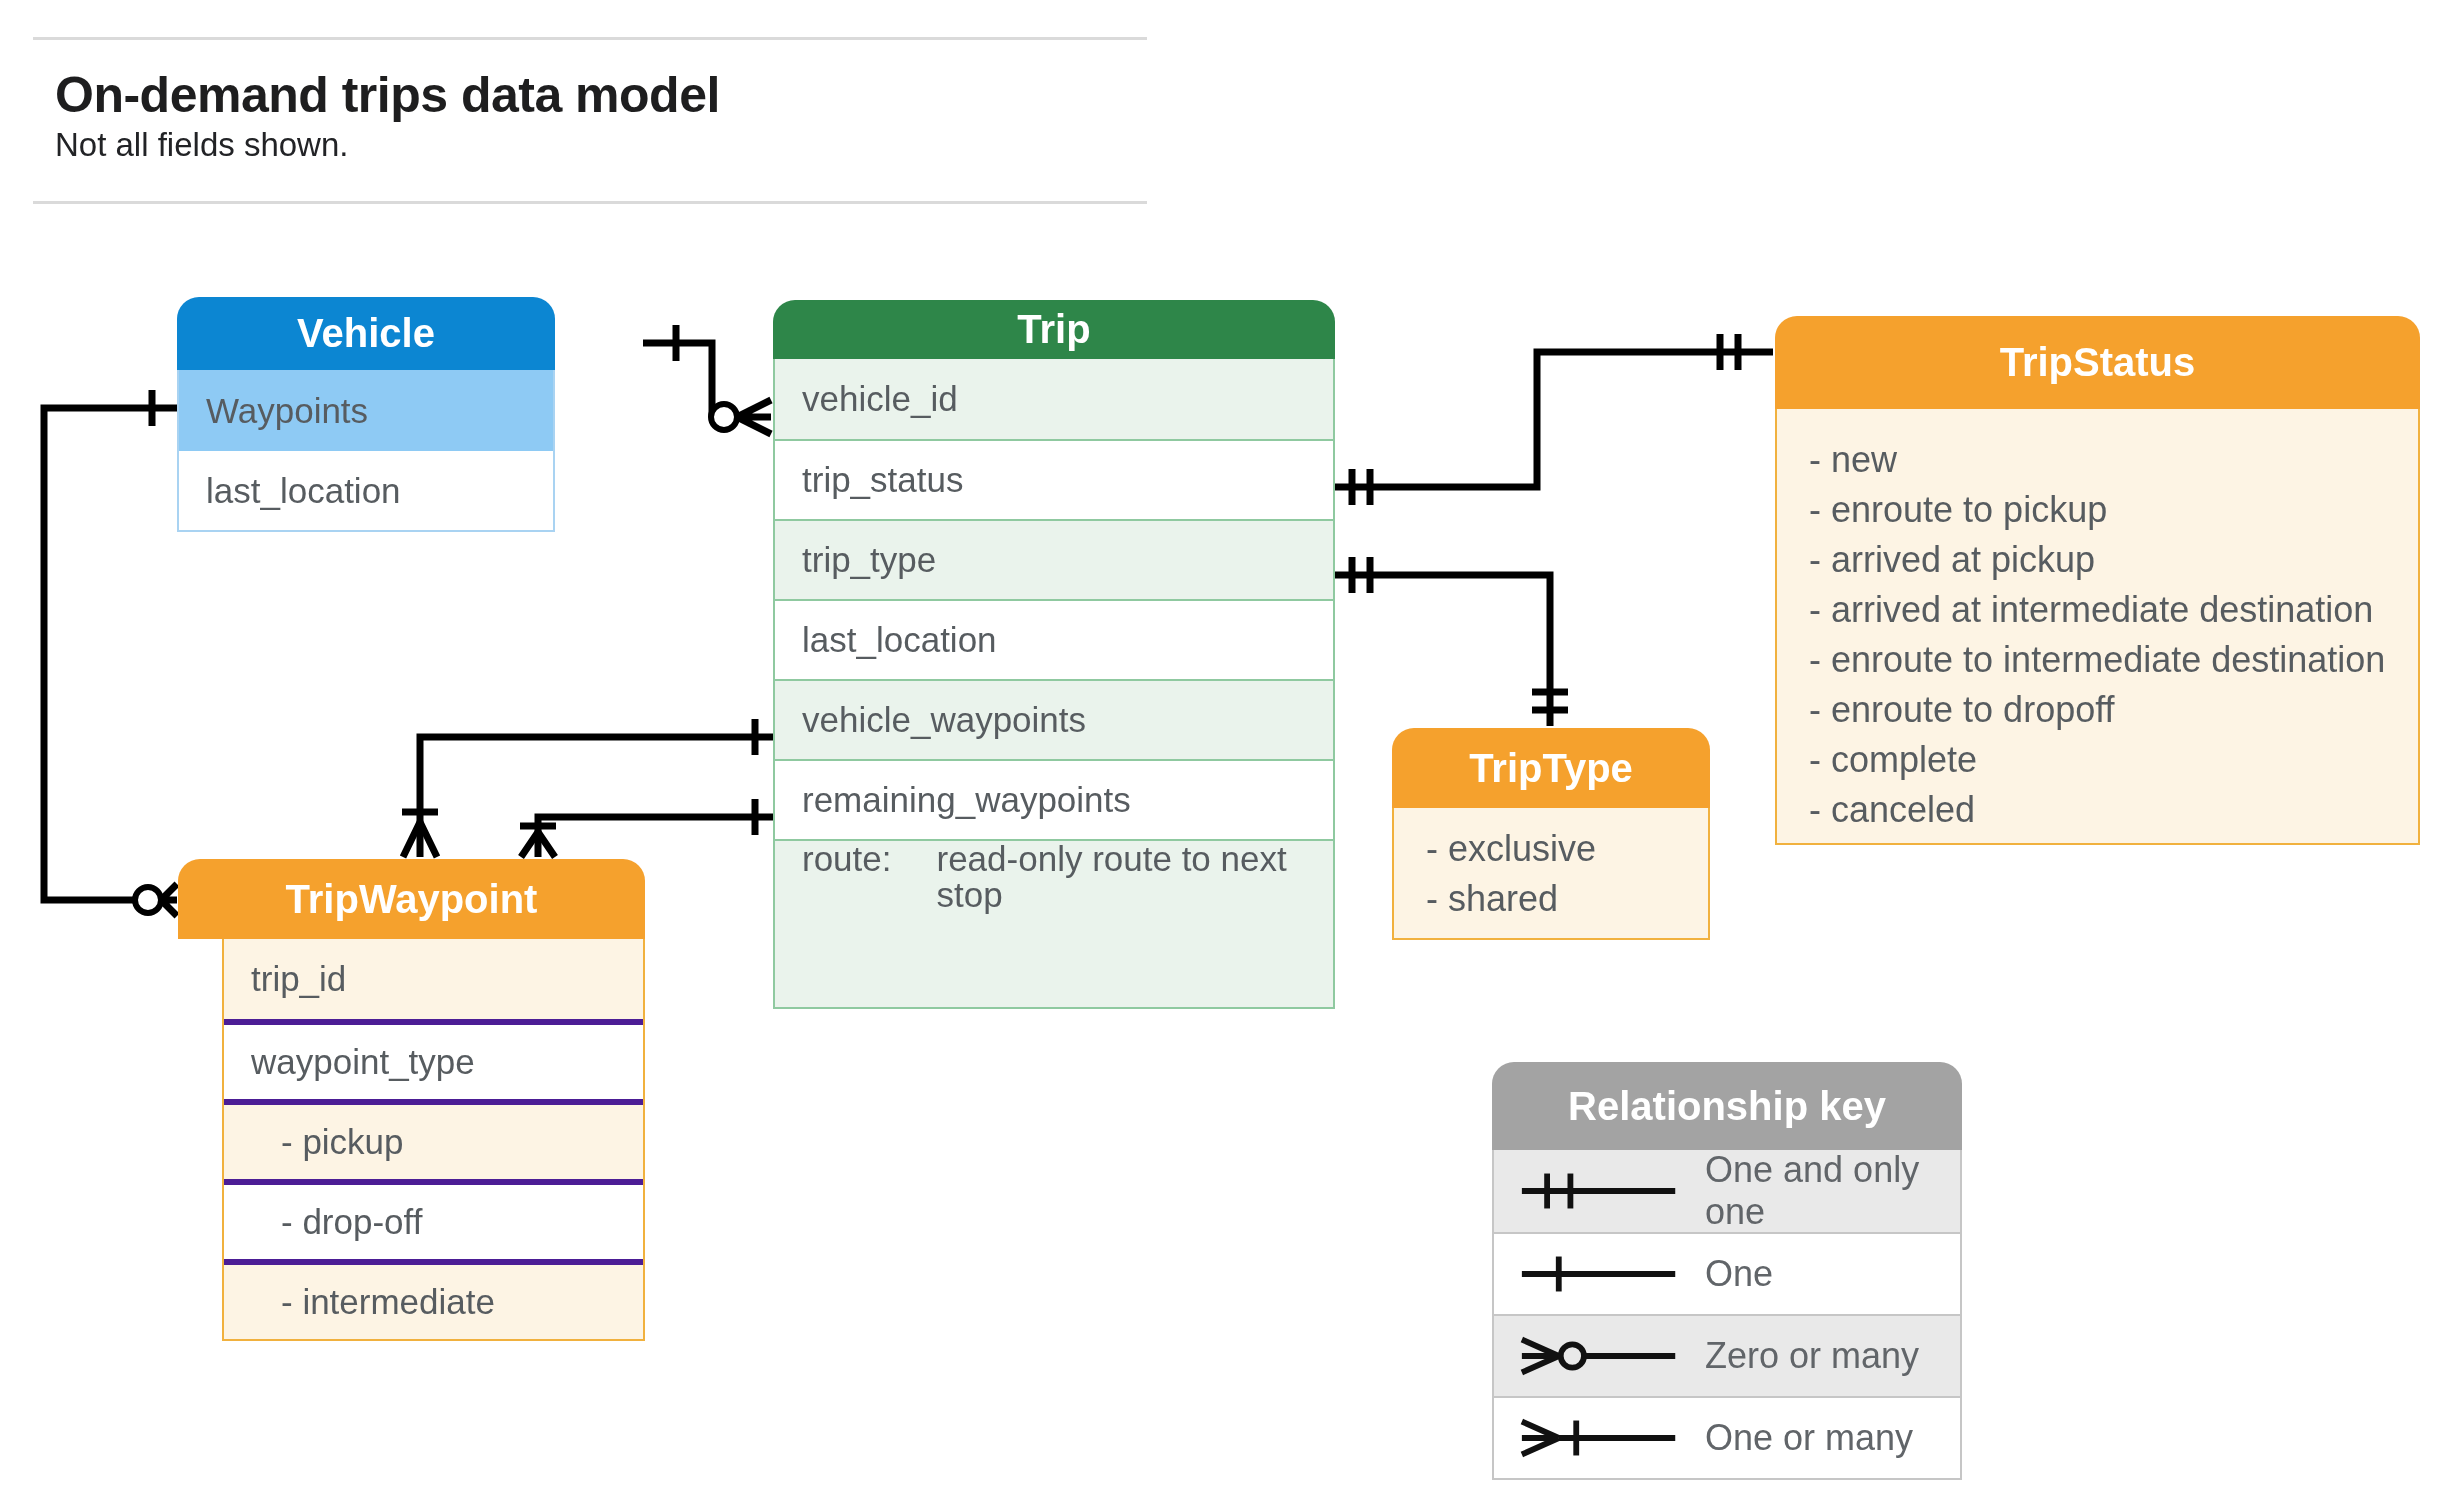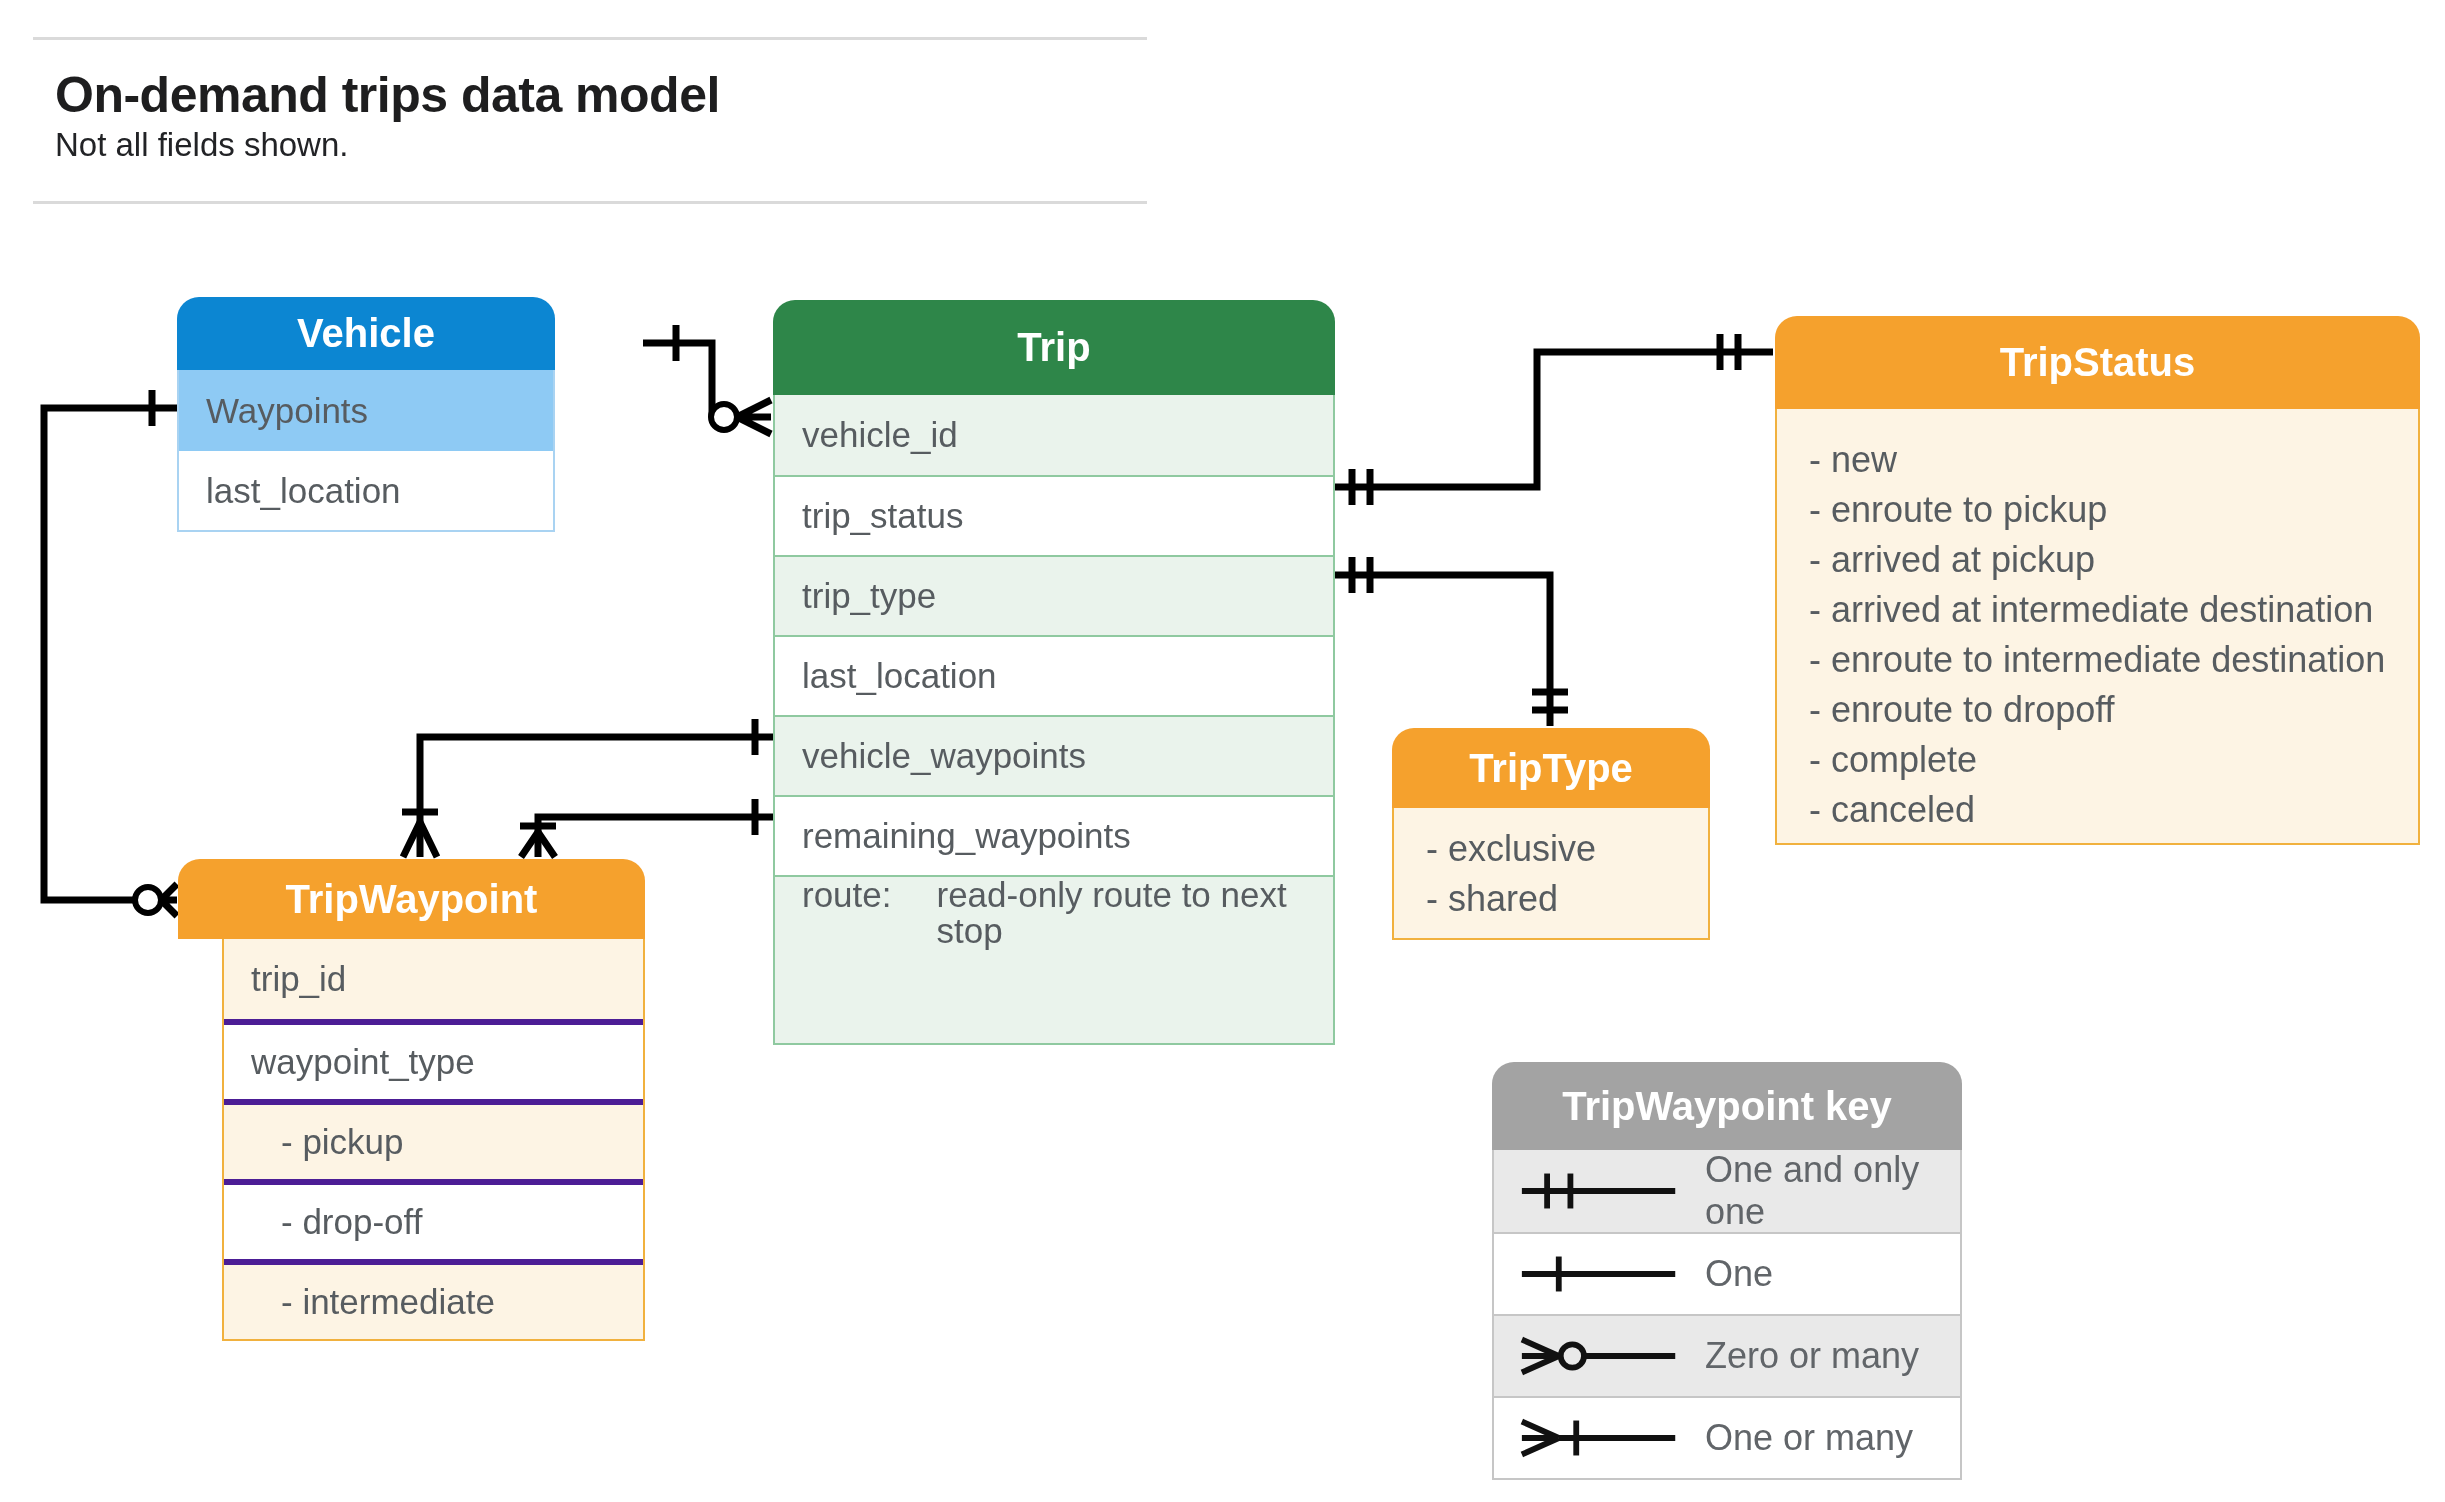--- a/index.html
+++ b/index.html
@@ -23,21 +23,21 @@
 
   
   .vehicle{left:177px;top:297px;width:378px;}
   .vehicle .hd{height:73px;background:#0c86d2;}
   .vehicle .body{border:2px solid #a9d3f2;border-top:none;}
   .vehicle .row-hl{height:81px;background:#8ecaf4;}
   .vehicle .row-plain{height:79px;background:#ffffff;}
 
   
   .trip{left:773px;top:300px;width:562px;}
-  .trip .hd{height:95px;background:#2e8649;}
+  .trip .hd{height:59px;background:#2e8649;}
   .trip .body{border:2px solid #8fc9a0;border-top:none;}
   .trip .row{border-top:2px solid #8fc9a0;}
   .trip .row:first-child{border-top:none;}
   .trip .row:nth-child(odd){background:#eaf3ec;}
   .trip .row-route{height:168px;flex-direction:row;align-items:flex-start;justify-content:center;gap:45px;}
   .trip .row-route span{display:block;line-height:36px;}
 
   
   .waypoint{left:178px;top:859px;width:467px;}
   .waypoint .hd{height:80px;background:#f5a12d;}
@@ -182,21 +182,21 @@
 
   <section class="entity enum triptype">
     <div class="hd">TripType</div>
     <div class="body">
       <div class="val">- exclusive</div>
       <div class="val">- shared</div>
     </div>
   </section>
 
   <section class="entity legend">
-    <div class="hd">TripWaypoint key</div>
+    <div class="hd">Relationship key</div>
     <div class="body">
       <div class="lrow">
         <svg class="sym" viewBox="0 0 170 48">
           <path d="M4,24 H162"></path>
             <line x1="30" y1="6" x2="30" y2="42"></line>
             <line x1="54" y1="6" x2="54" y2="42"></line>
         </svg>
         <span class="lbl">One and only one</span>
       </div>
       <div class="lrow">

